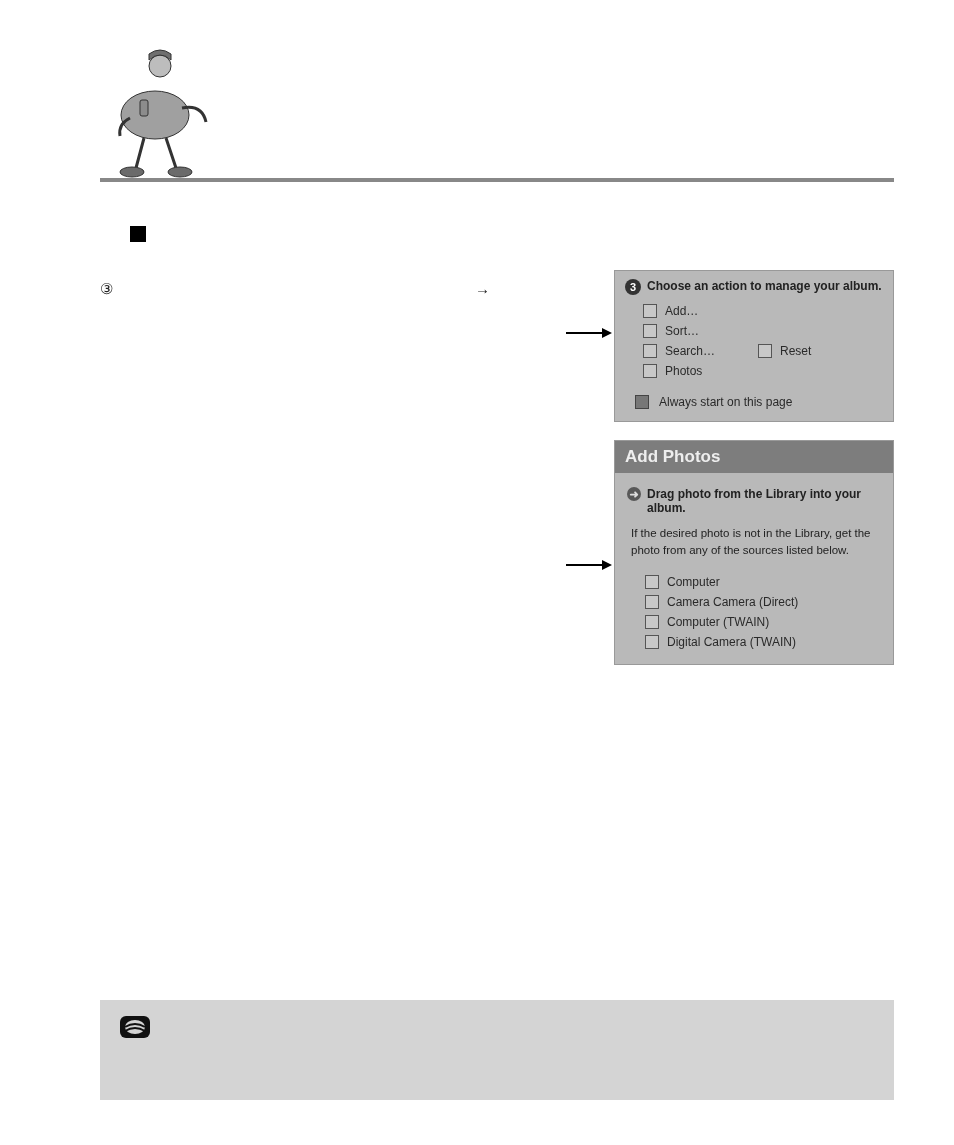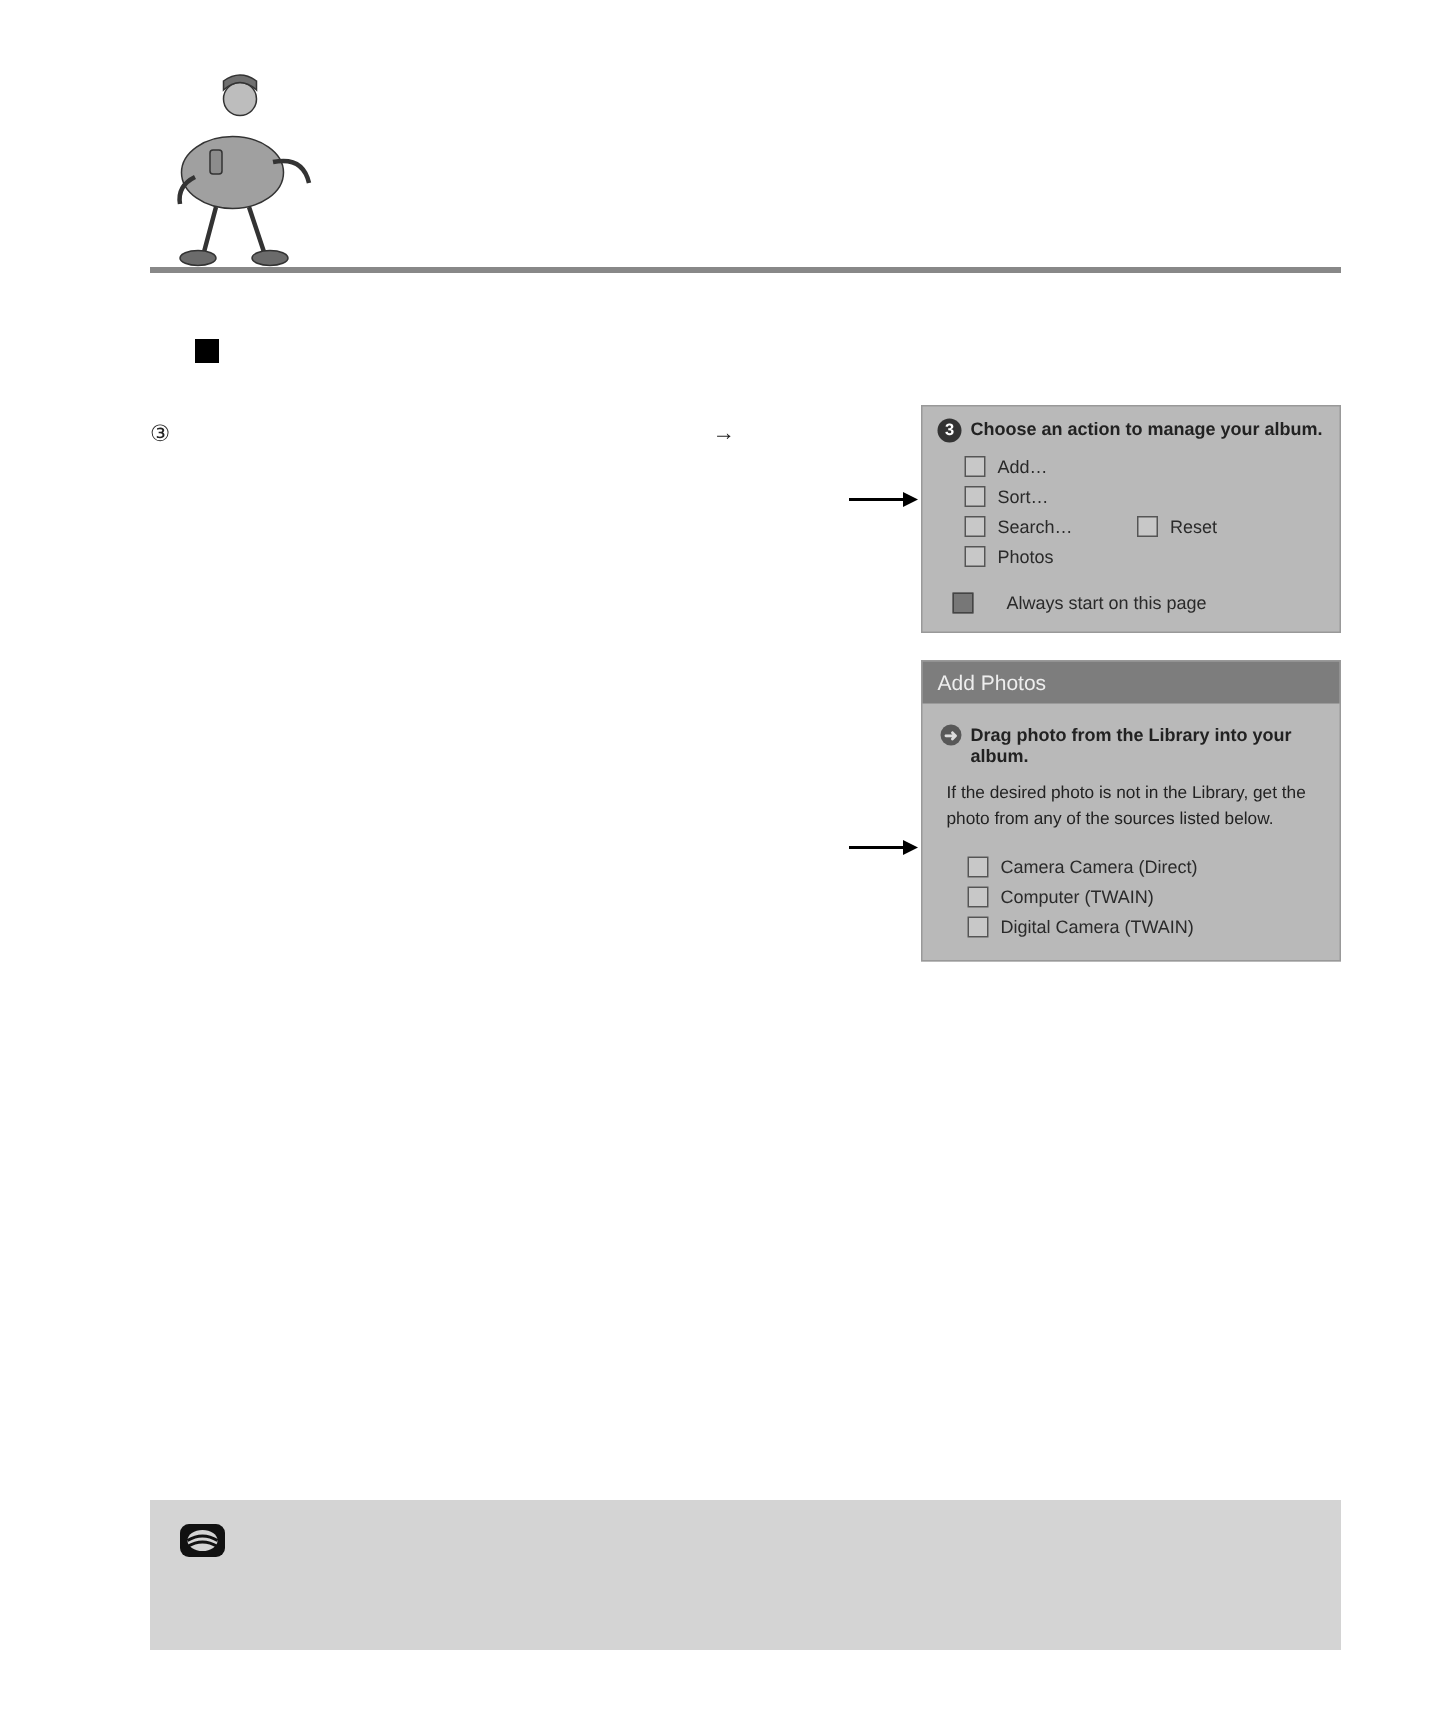--- a/index.html
+++ b/index.html
@@ -16,23 +16,23 @@
   .arrowsym{font-size:15px;margin-left:4px}
   .uicol{margin-left:auto;width:280px;position:relative}
   
   .panel{border:1px solid #999;background:#b9b9b9;filter:blur(0.2px);margin-bottom:18px;font-family:Verdana,Arial,sans-serif}
   .panelA{padding:8px 10px 12px 10px}
   .step3{display:flex;align-items:flex-start;gap:6px;font-size:12px;color:#222;font-weight:600;margin-bottom:6px}
   .step3 .num{width:16px;height:16px;border-radius:8px;background:#333;color:#fff;font-size:11px;display:flex;align-items:center;justify-content:center;flex:none}
   .opt{display:flex;align-items:flex-end;gap:8px;font-size:12px;color:#2a2a2a;padding:3px 0 3px 18px}
   .optrow{display:flex;gap:30px}
   .chk{width:12px;height:12px;border:1px solid #555;background:#c8c8c8;flex:none}
-  .alw{display:flex;align-items:center;gap:22px;font-size:12px;color:#2a2a2a;margin-top:14px;padding-left:10px}
+  .alw{display:flex;align-items:center;gap:10px;font-size:12px;color:#2a2a2a;margin-top:14px;padding-left:10px}
   .alwchk{width:12px;height:12px;border:1px solid #444;background:#777;flex:none;position:relative}
-  .panelB .title{background:#7d7d7d;color:#eee;font-size:14px;font-weight:400;padding:6px 10px}
+  .panelB .title{background:#7d7d7d;color:#eee;font-size:17px;font-weight:700;padding:6px 10px}
   .panelB .body{padding:14px 12px 12px 12px}
   .lead{display:flex;gap:6px;align-items:flex-start;font-size:12px;color:#222;font-weight:600}
   .leadicon{width:14px;height:14px;border-radius:7px;background:#585858;color:#ddd;display:flex;align-items:center;justify-content:center;font-size:11px;flex:none}
   .sub{font-size:11.5px;color:#222;margin:10px 0 12px 4px;line-height:1.5}
   
   .callout{position:absolute;left:-48px;display:flex;align-items:center}
   .calloutA{top:58px}
   .calloutB{top:290px}
   .shaft{width:36px;height:2px;background:#000}
   .head{width:0;height:0;border-left:10px solid #000;border-top:5px solid transparent;border-bottom:5px solid transparent}
@@ -128,20 +128,24 @@
       <div class="panel panelB">
         <div class="title">Add Photos</div>
         <div class="body">
           <div class="lead">
             <div class="leadicon">➜</div>
             <div>Drag photo from the Library into your album.</div>
           </div>
           <div class="sub">If the desired photo is not in the Library, get the photo from any of the sources listed below.</div>
           <div class="opt">
             <div class="chk"></div>
+            <span>Computer</span>
+          </div>
+          <div class="opt">
+            <div class="chk"></div>
             <span>Camera Camera (Direct)</span>
           </div>
           <div class="opt">
             <div class="chk"></div>
             <span>Computer (TWAIN)</span>
           </div>
           <div class="opt">
             <div class="chk"></div>
             <span>Digital Camera (TWAIN)</span>
           </div>

